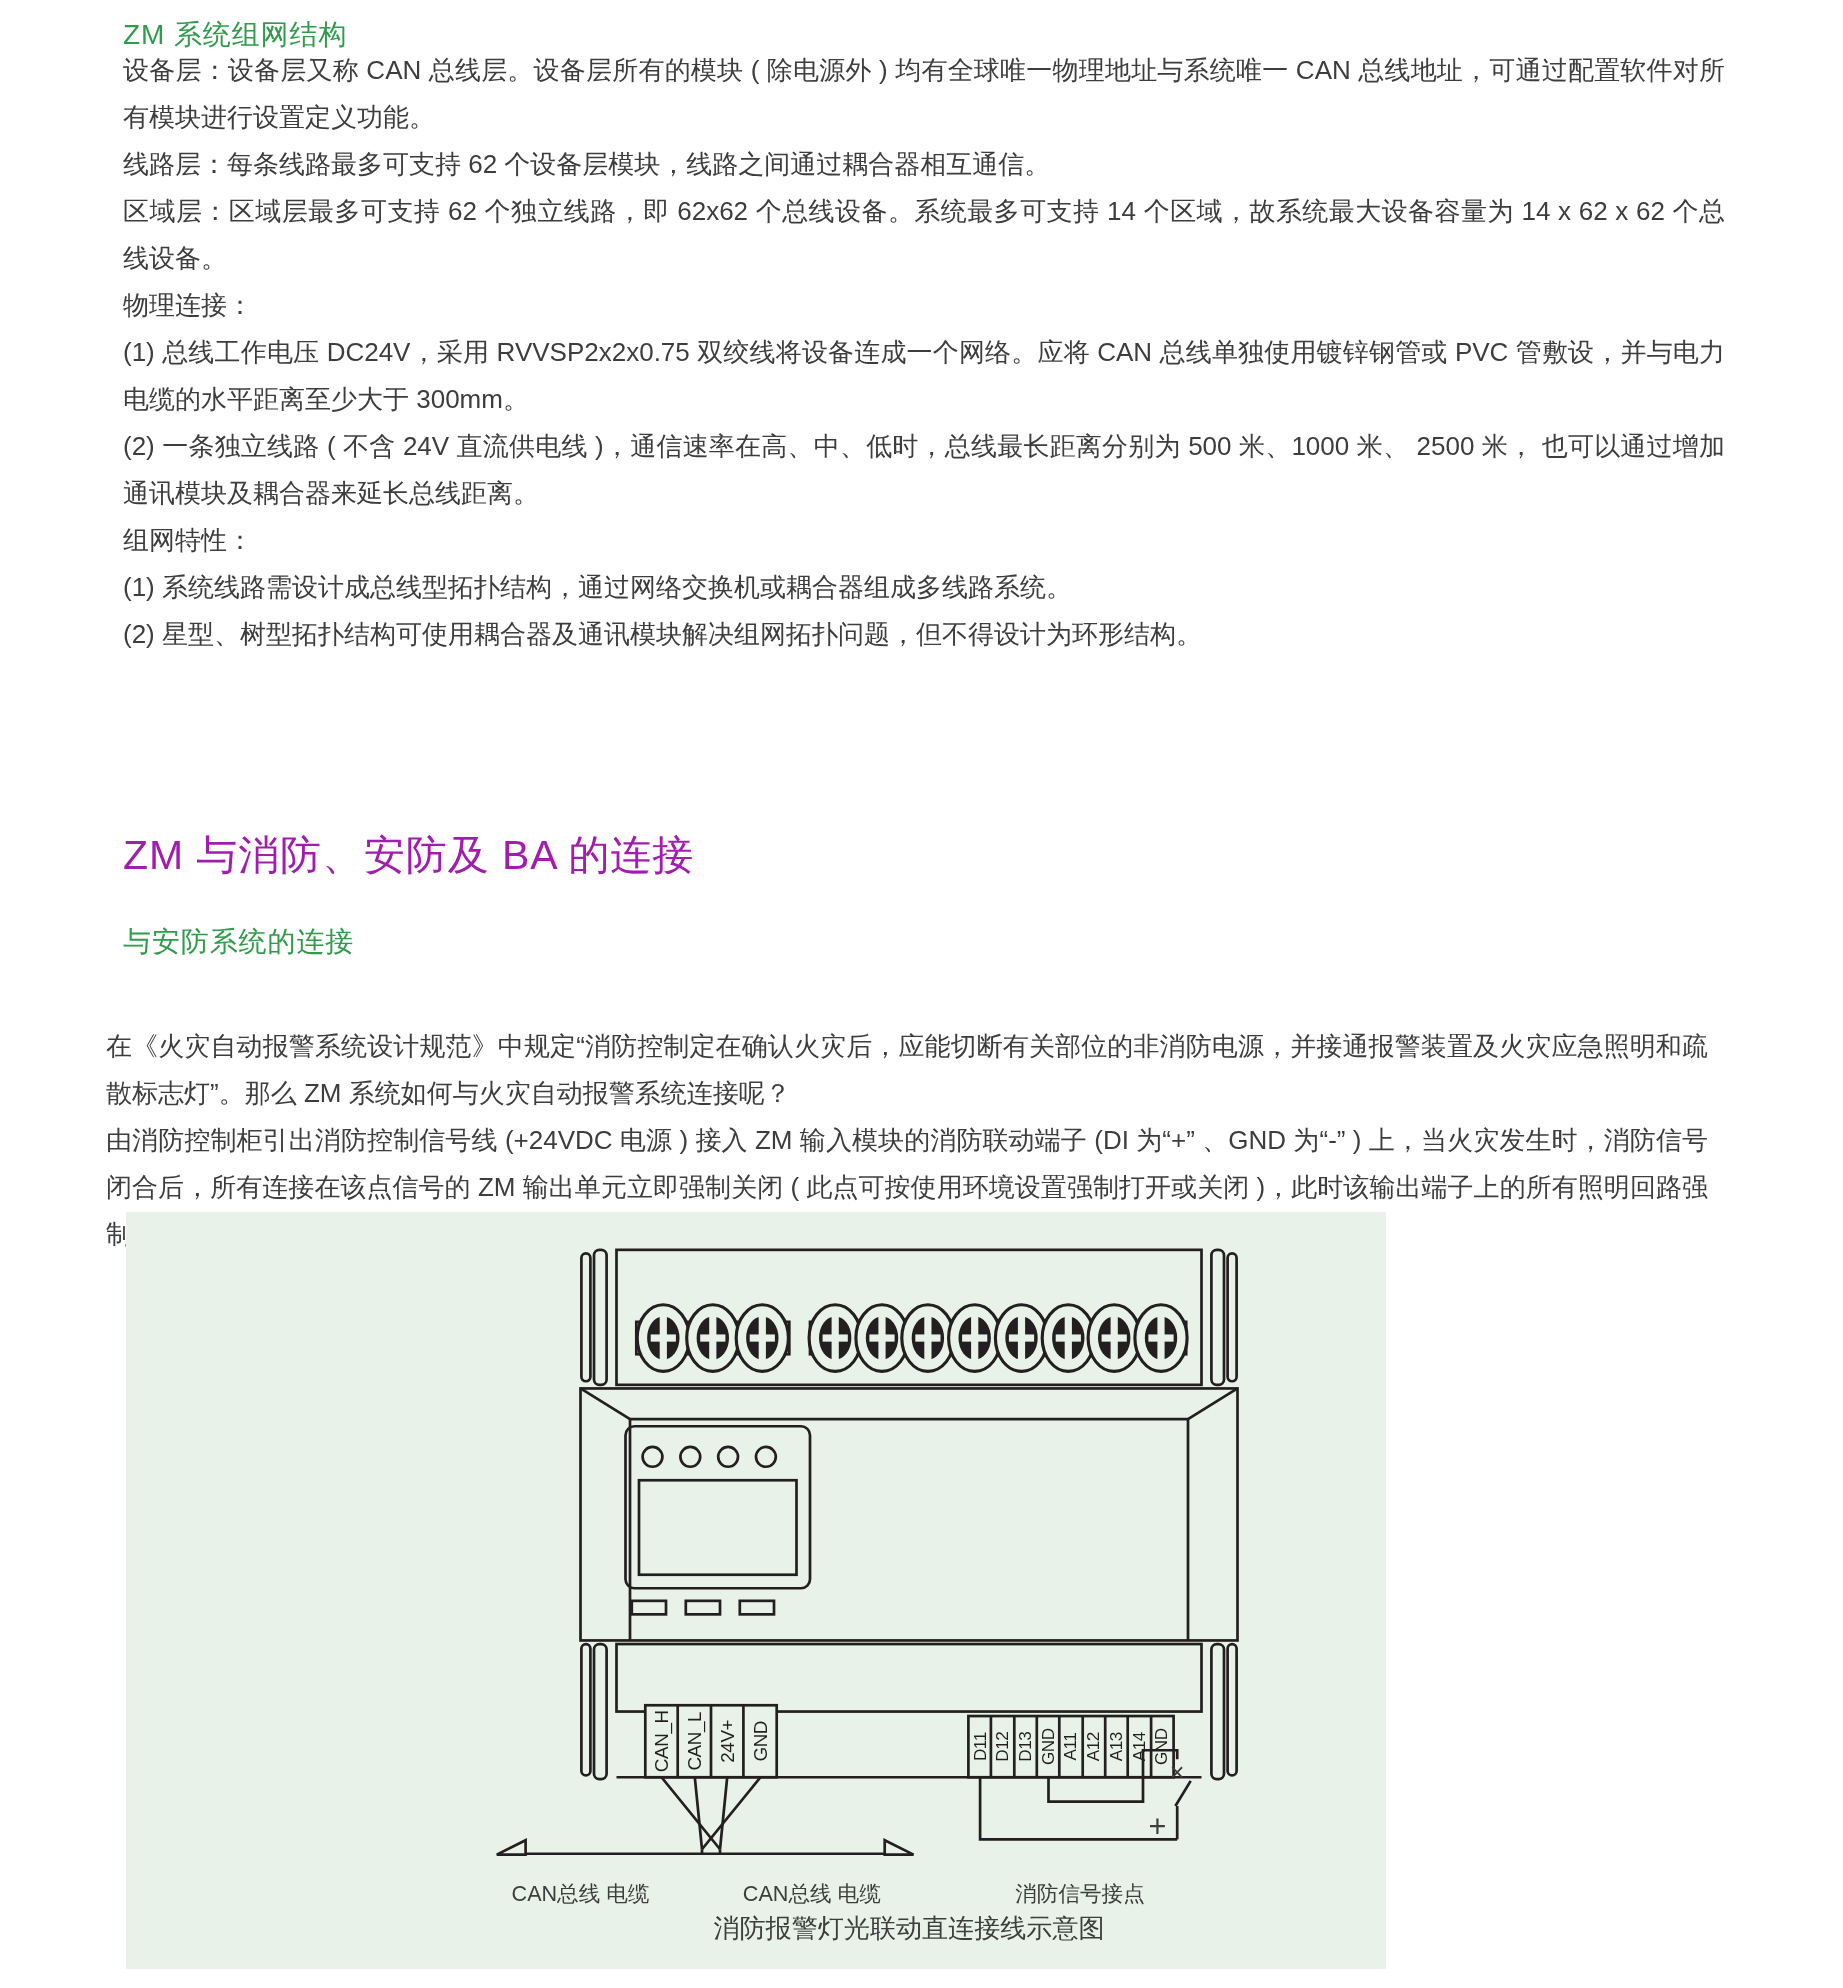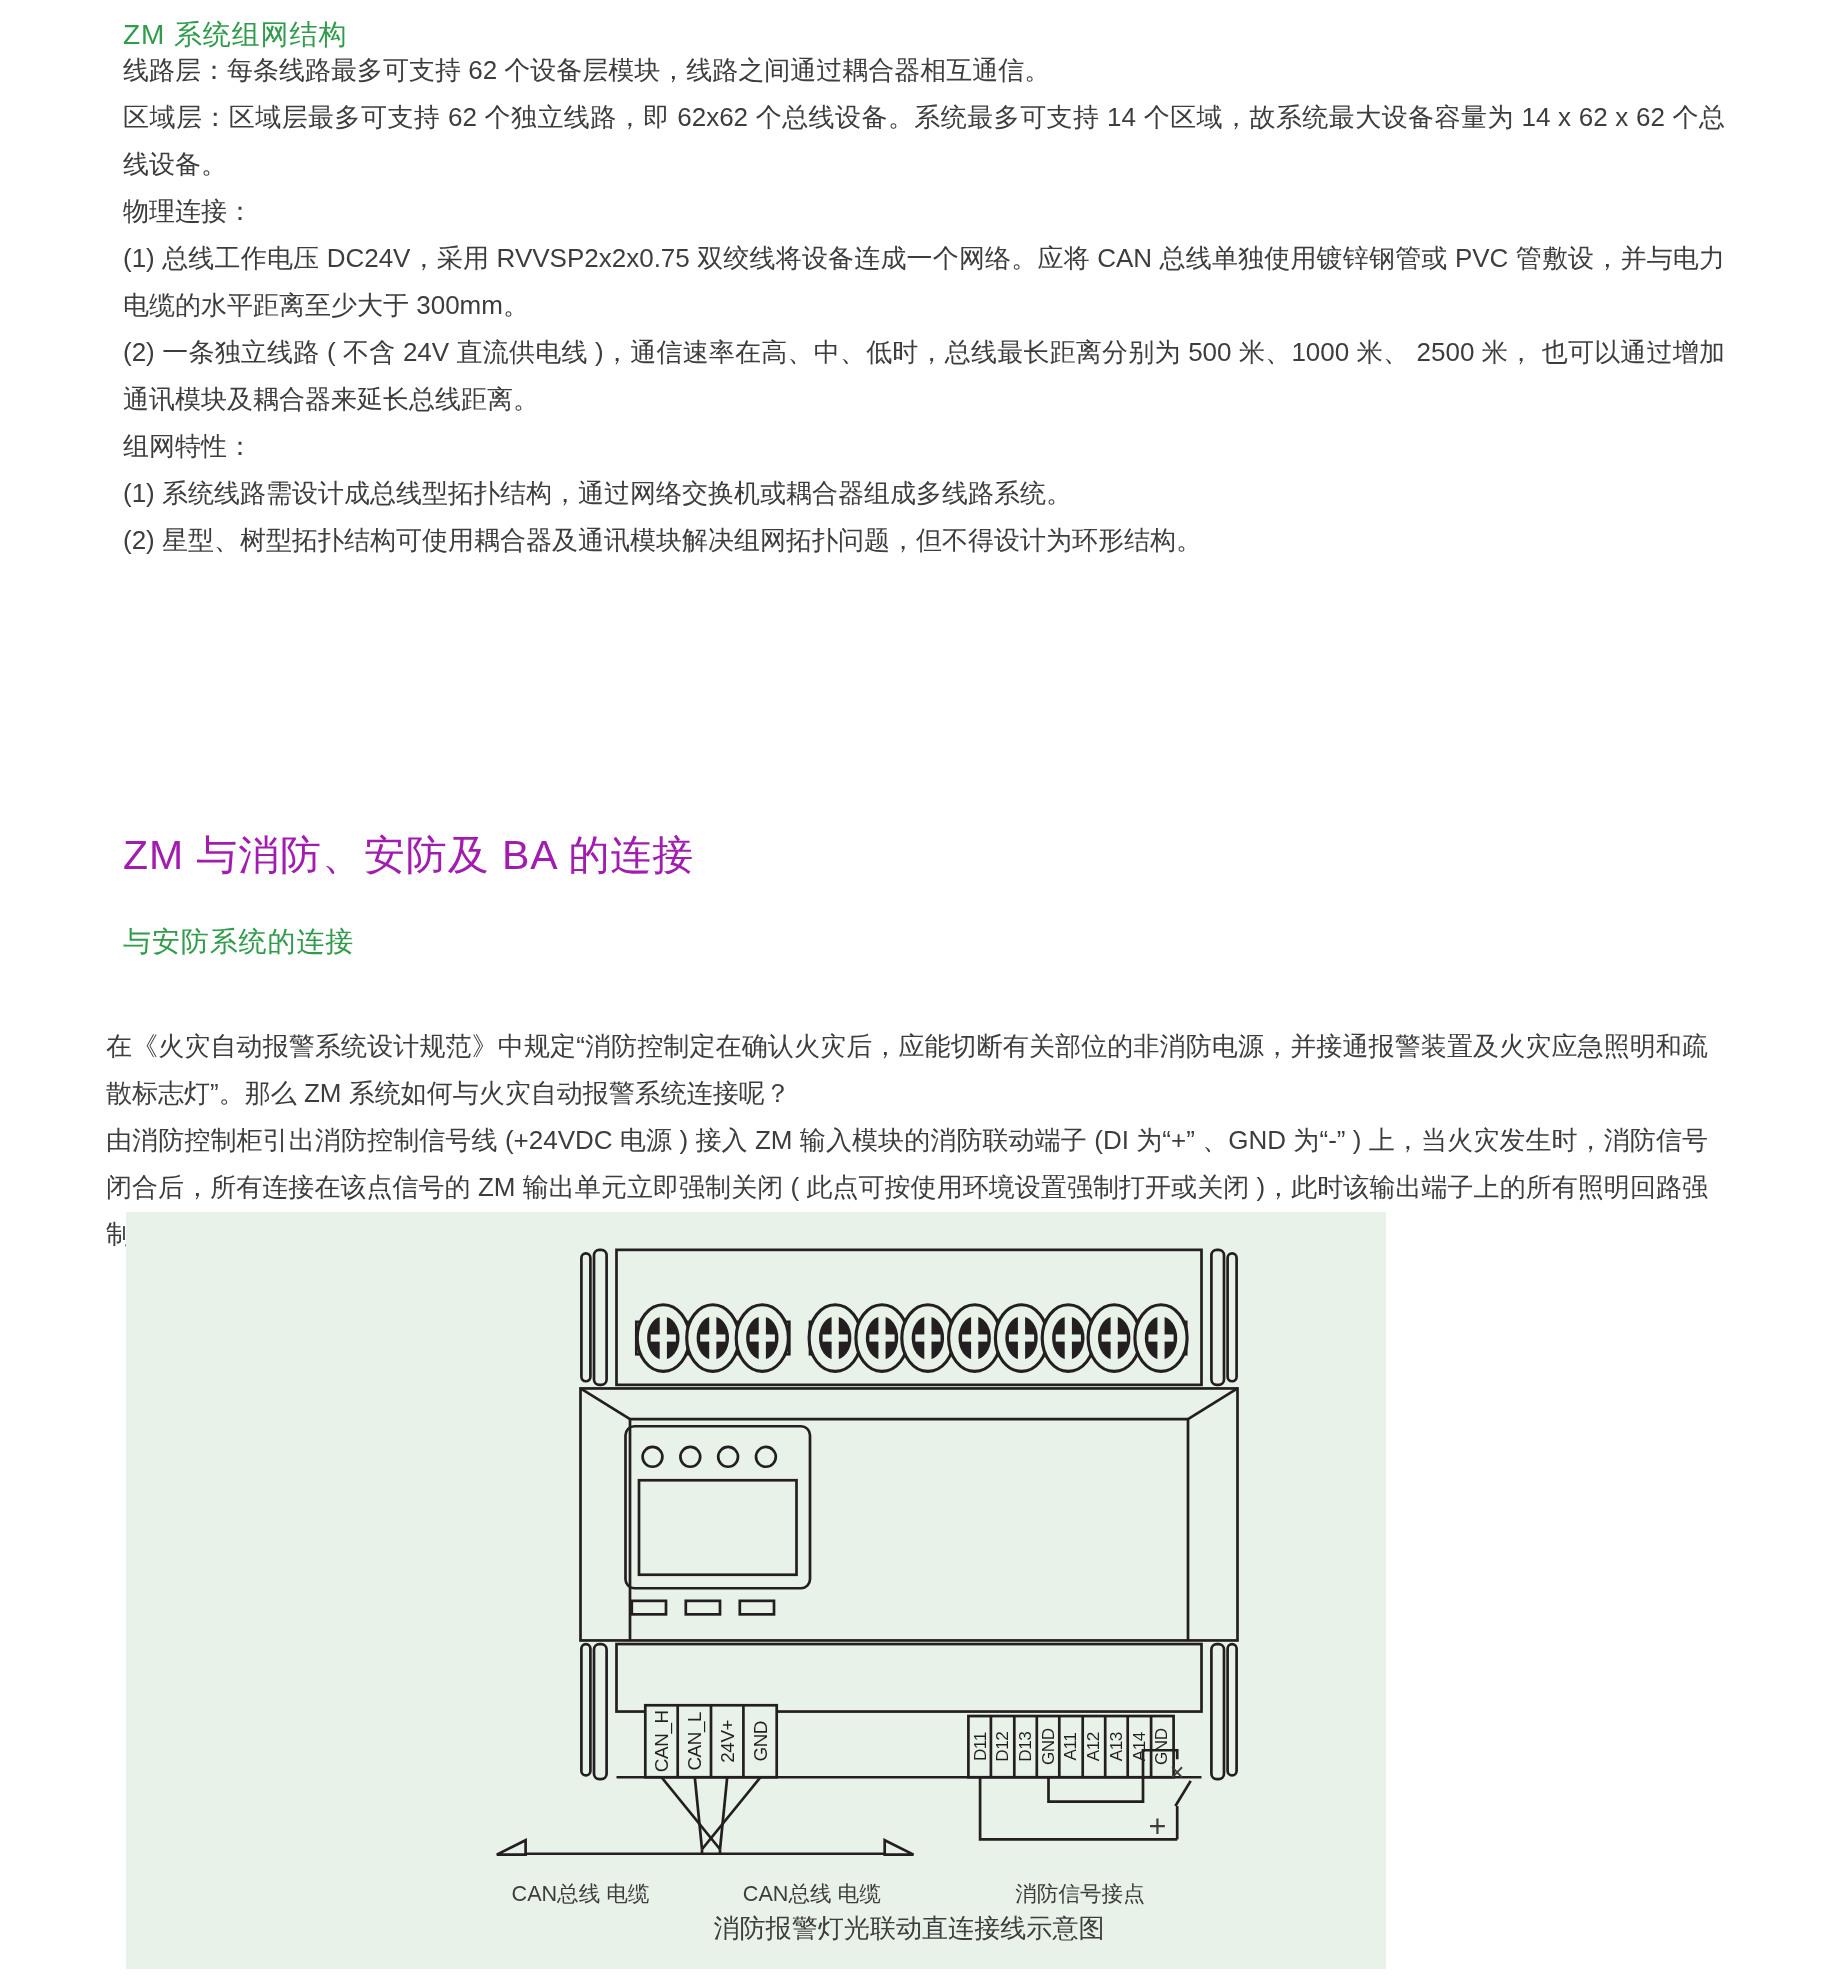--- a/index.html
+++ b/index.html
@@ -43,20 +43,21 @@
   .diag-label{fill:#3d3d3d;}
 </style>
 </head>
 <body>
 
 <div id="page">
 
   <div class="abs h-small" style="left:123px;top:16px;">ZM 系统组网结构</div>
 
   <div class="abs bodytext" style="left:123px;top:47px;">
+    <p>设备层：设备层又称 CAN 总线层。设备层所有的模块 ( 除电源外 ) 均有全球唯一物理地址与系统唯一 CAN 总线地址，可通过配置软件对所有模块进行设置定义功能。</p>
     <p>线路层：每条线路最多可支持 62 个设备层模块，线路之间通过耦合器相互通信。</p>
     <p>区域层：区域层最多可支持 62 个独立线路，即 62x62 个总线设备。系统最多可支持 14 个区域，故系统最大设备容量为 14 x 62 x 62 个总线设备。</p>
     <p>物理连接：</p>
     <p>(1) 总线工作电压 DC24V，采用 RVVSP2x2x0.75 双绞线将设备连成一个网络。应将 CAN 总线单独使用镀锌钢管或 PVC 管敷设，并与电力电缆的水平距离至少大于 300mm。</p>
     <p>(2) 一条独立线路 ( 不含 24V 直流供电线 )，通信速率在高、中、低时，总线最长距离分别为 500 米、1000 米、 2500 米， 也可以通过增加通讯模块及耦合器来延长总线距离。</p>
     <p>组网特性：</p>
     <p>(1) 系统线路需设计成总线型拓扑结构，通过网络交换机或耦合器组成多线路系统。</p>
     <p>(2) 星型、树型拓扑结构可使用耦合器及通讯模块解决组网拓扑问题，但不得设计为环形结构。</p>
   </div>
 

